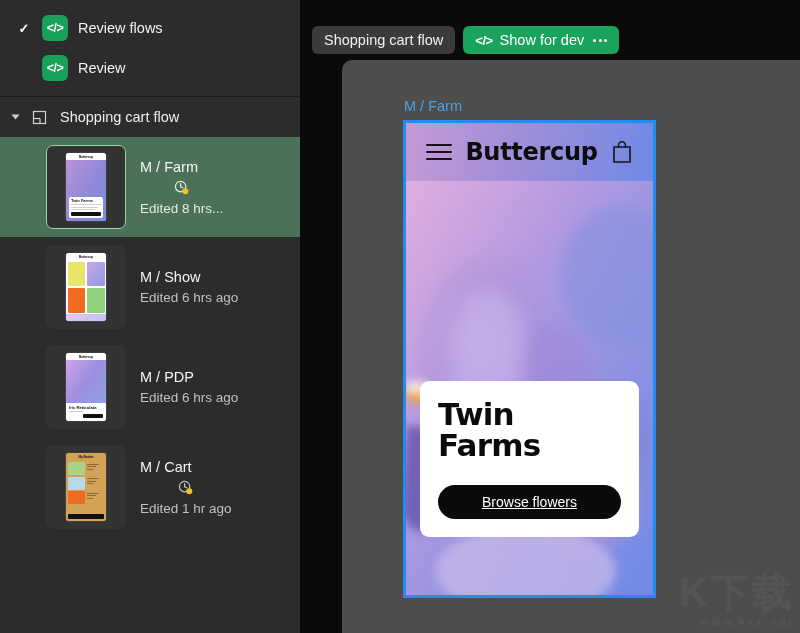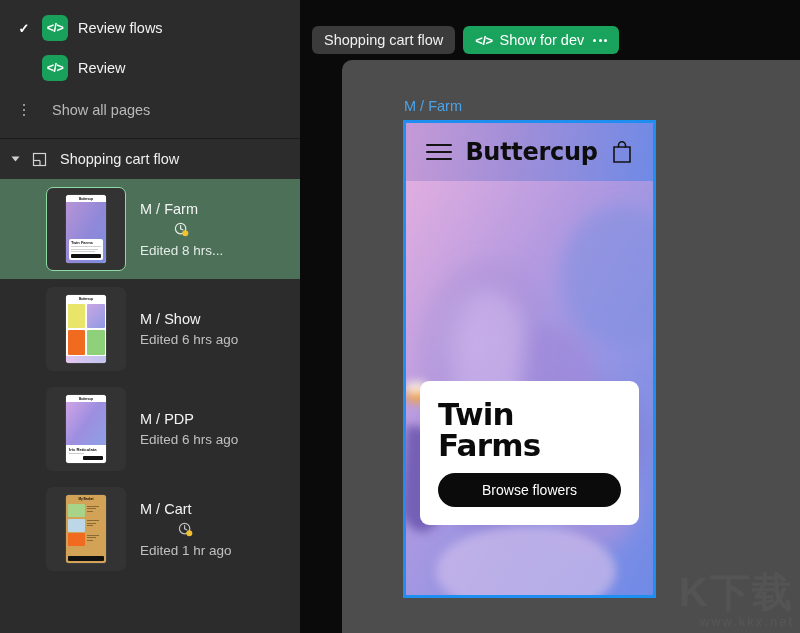--- a/index.html
+++ b/index.html
@@ -141,23 +141,23 @@
   .bag { width:22px; height:24px; }
   .ph-body { position: relative; height: 414px; overflow: hidden; }
   .flower { position:absolute; inset:0; }
   .info-card {
     position: absolute; left: 14px; right: 14px; top: 200px;
     background: #fff; border-radius: 9px; padding: 18px 18px 18px;
   }
   .info-title { font-size: 31px; font-weight: 800; color:#0b0b0b; letter-spacing:-.8px; line-height:1; font-family:"DejaVu Sans", sans-serif; }
   .info-body { margin-top: 12px; font-size: 14.2px; line-height: 1.52; color:#1d1d1d; }
   .browse-btn {
-    margin-top: 12px; height: 34px; background:#0b0b0b; border-radius: 18px;
+    margin-top: 24px; height: 34px; background:#0b0b0b; border-radius: 18px;
     display:flex; align-items:center; justify-content:center;
-    color:#fff; font-size: 14px; cursor: pointer;
+    color:#fff; font-size: 14px; cursor: pointer; text-decoration: underline;
   }
 
   .watermark {
     position: absolute; right: 6px; bottom: 4px; text-align: right;
     pointer-events: none; user-select: none;
   }
   .wm-main { font-size: 40px; font-weight: 800; color: rgba(255,255,255,0.045); letter-spacing: 2px; line-height:1; }
   .wm-sub { font-size: 13px; color: rgba(255,255,255,0.055); letter-spacing: 2px; margin-top: 2px; }
 </style>
 </head>
@@ -176,28 +176,20 @@
         <span class="code-badge">&lt;/&gt;</span>
         <span class="page-label">Review flows</span>
       </div>
 
       <div class="page-row">
         <span class="check-slot"></span>
         <span class="code-badge">&lt;/&gt;</span>
         <span class="page-label">Review</span>
       </div>
 
-      <div class="showall-row">
-        <span class="dots-v">
-            <i></i>
-            <i></i>
-            <i></i>
-          </span>
-        <span class="showall-label">Show all pages</span>
-      </div>
     </div>
 
     <div class="divider"></div>
 
 
     <div class="flow-row">
       <span class="caret">
         <svg width="9" height="6" viewBox="0 0 9 6">
             <path d="M0.5 0.5 L8.5 0.5 L4.5 5.5 Z" fill="#cfcfcf"></path>
           </svg>

